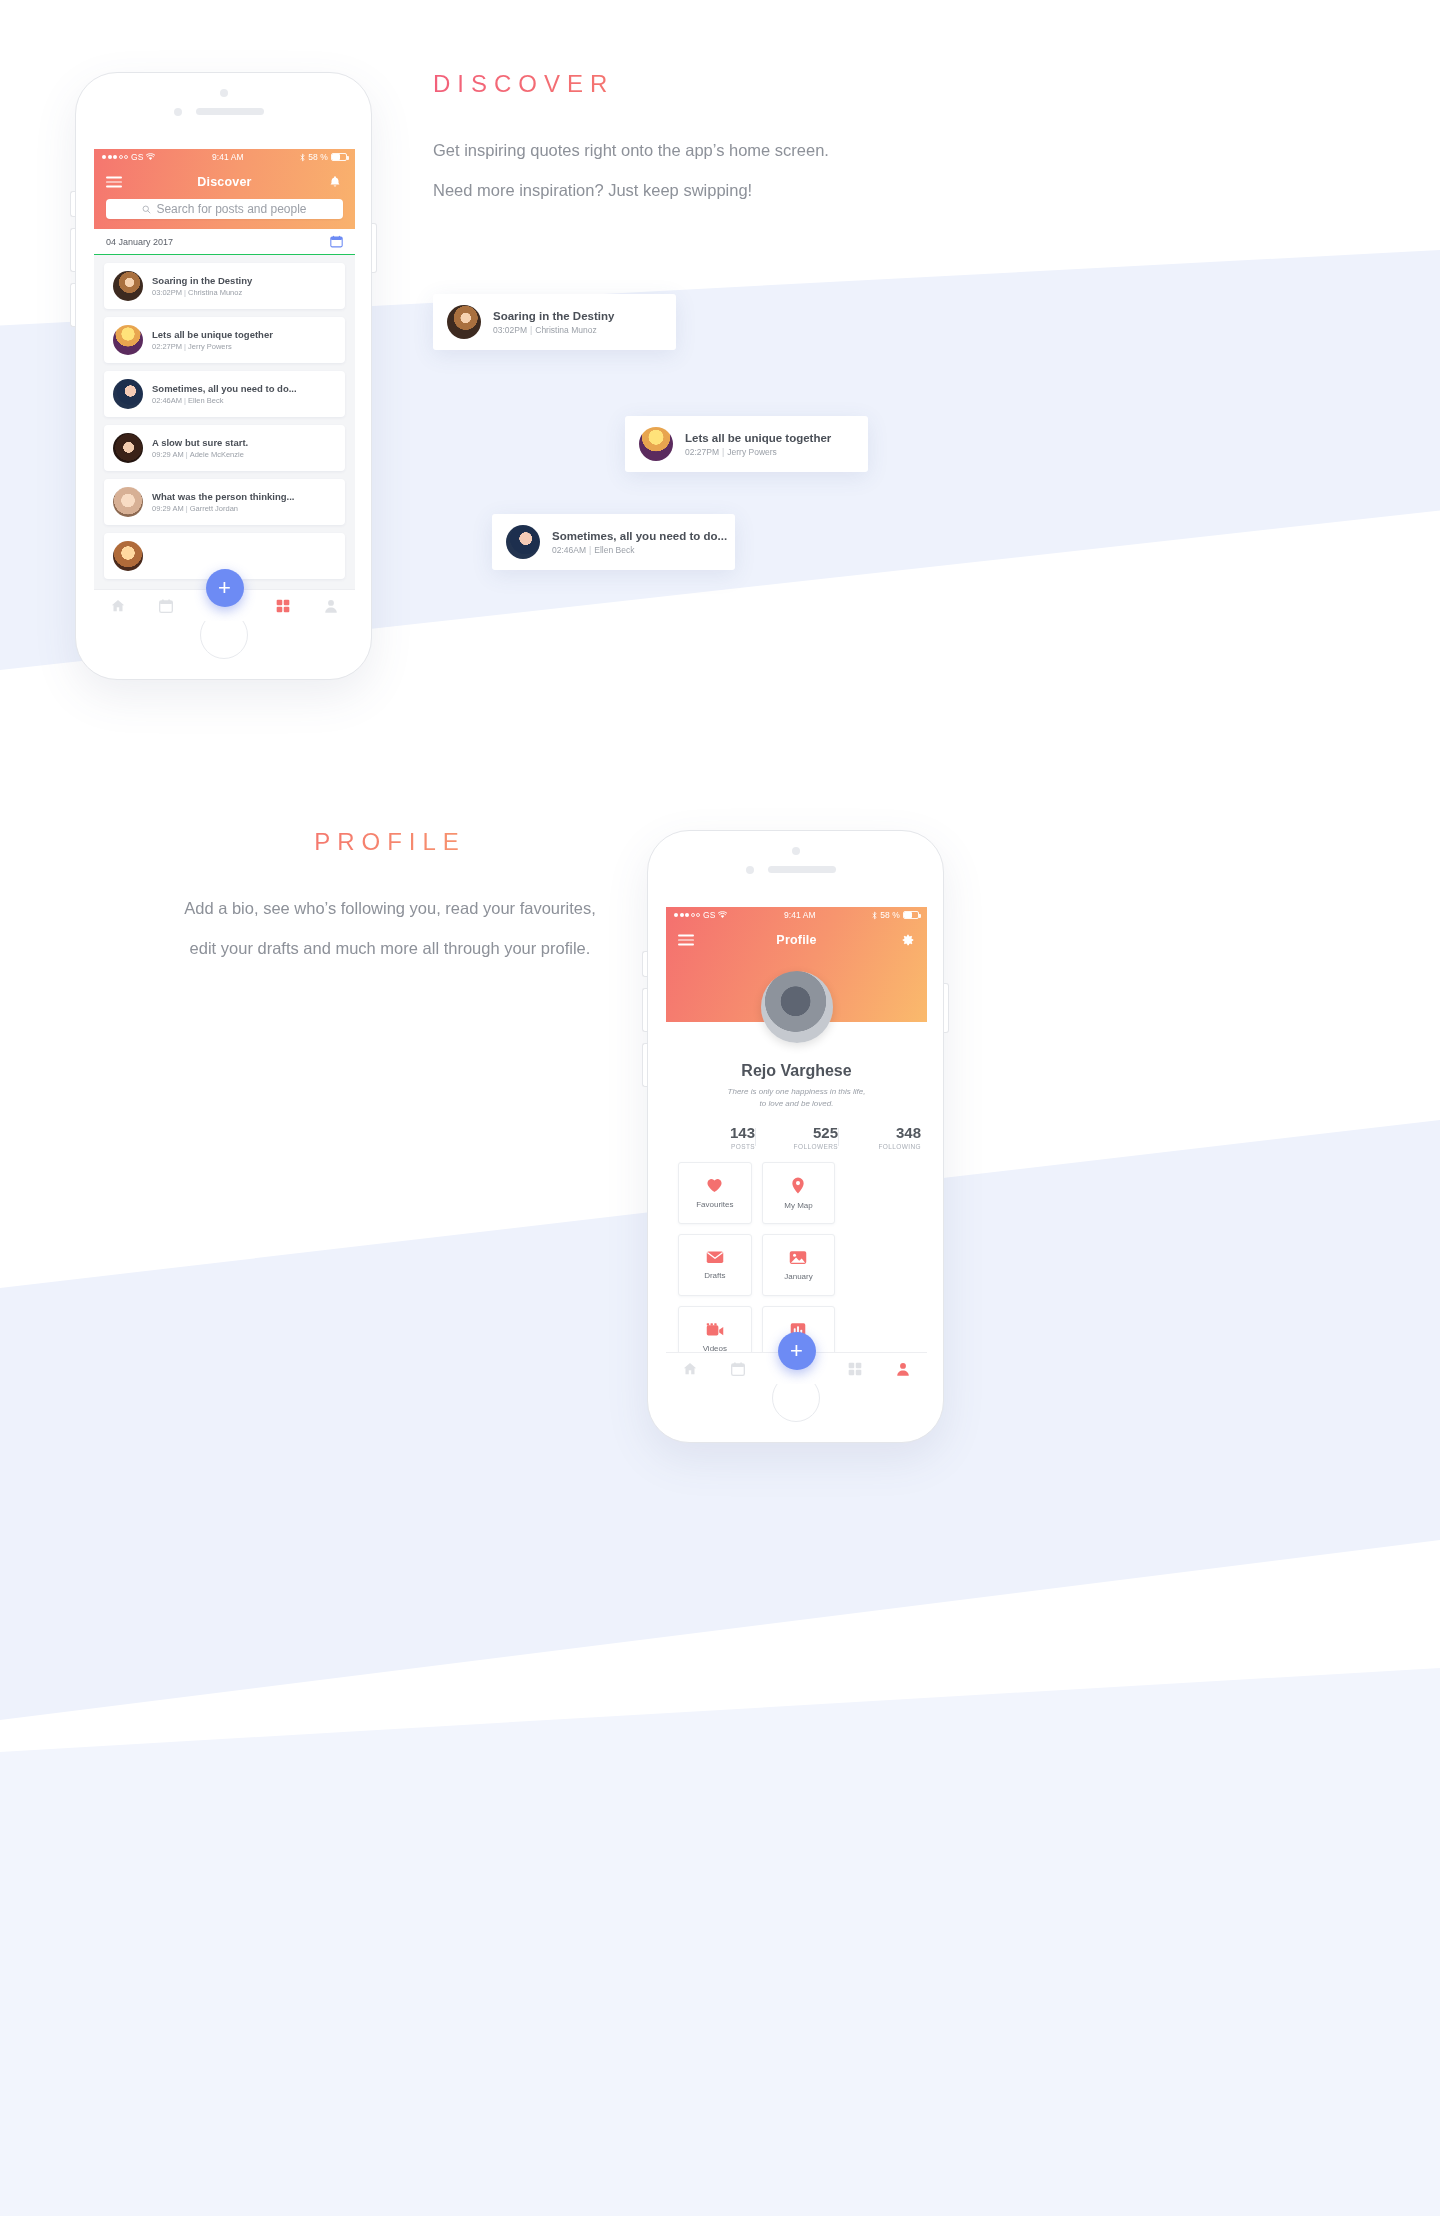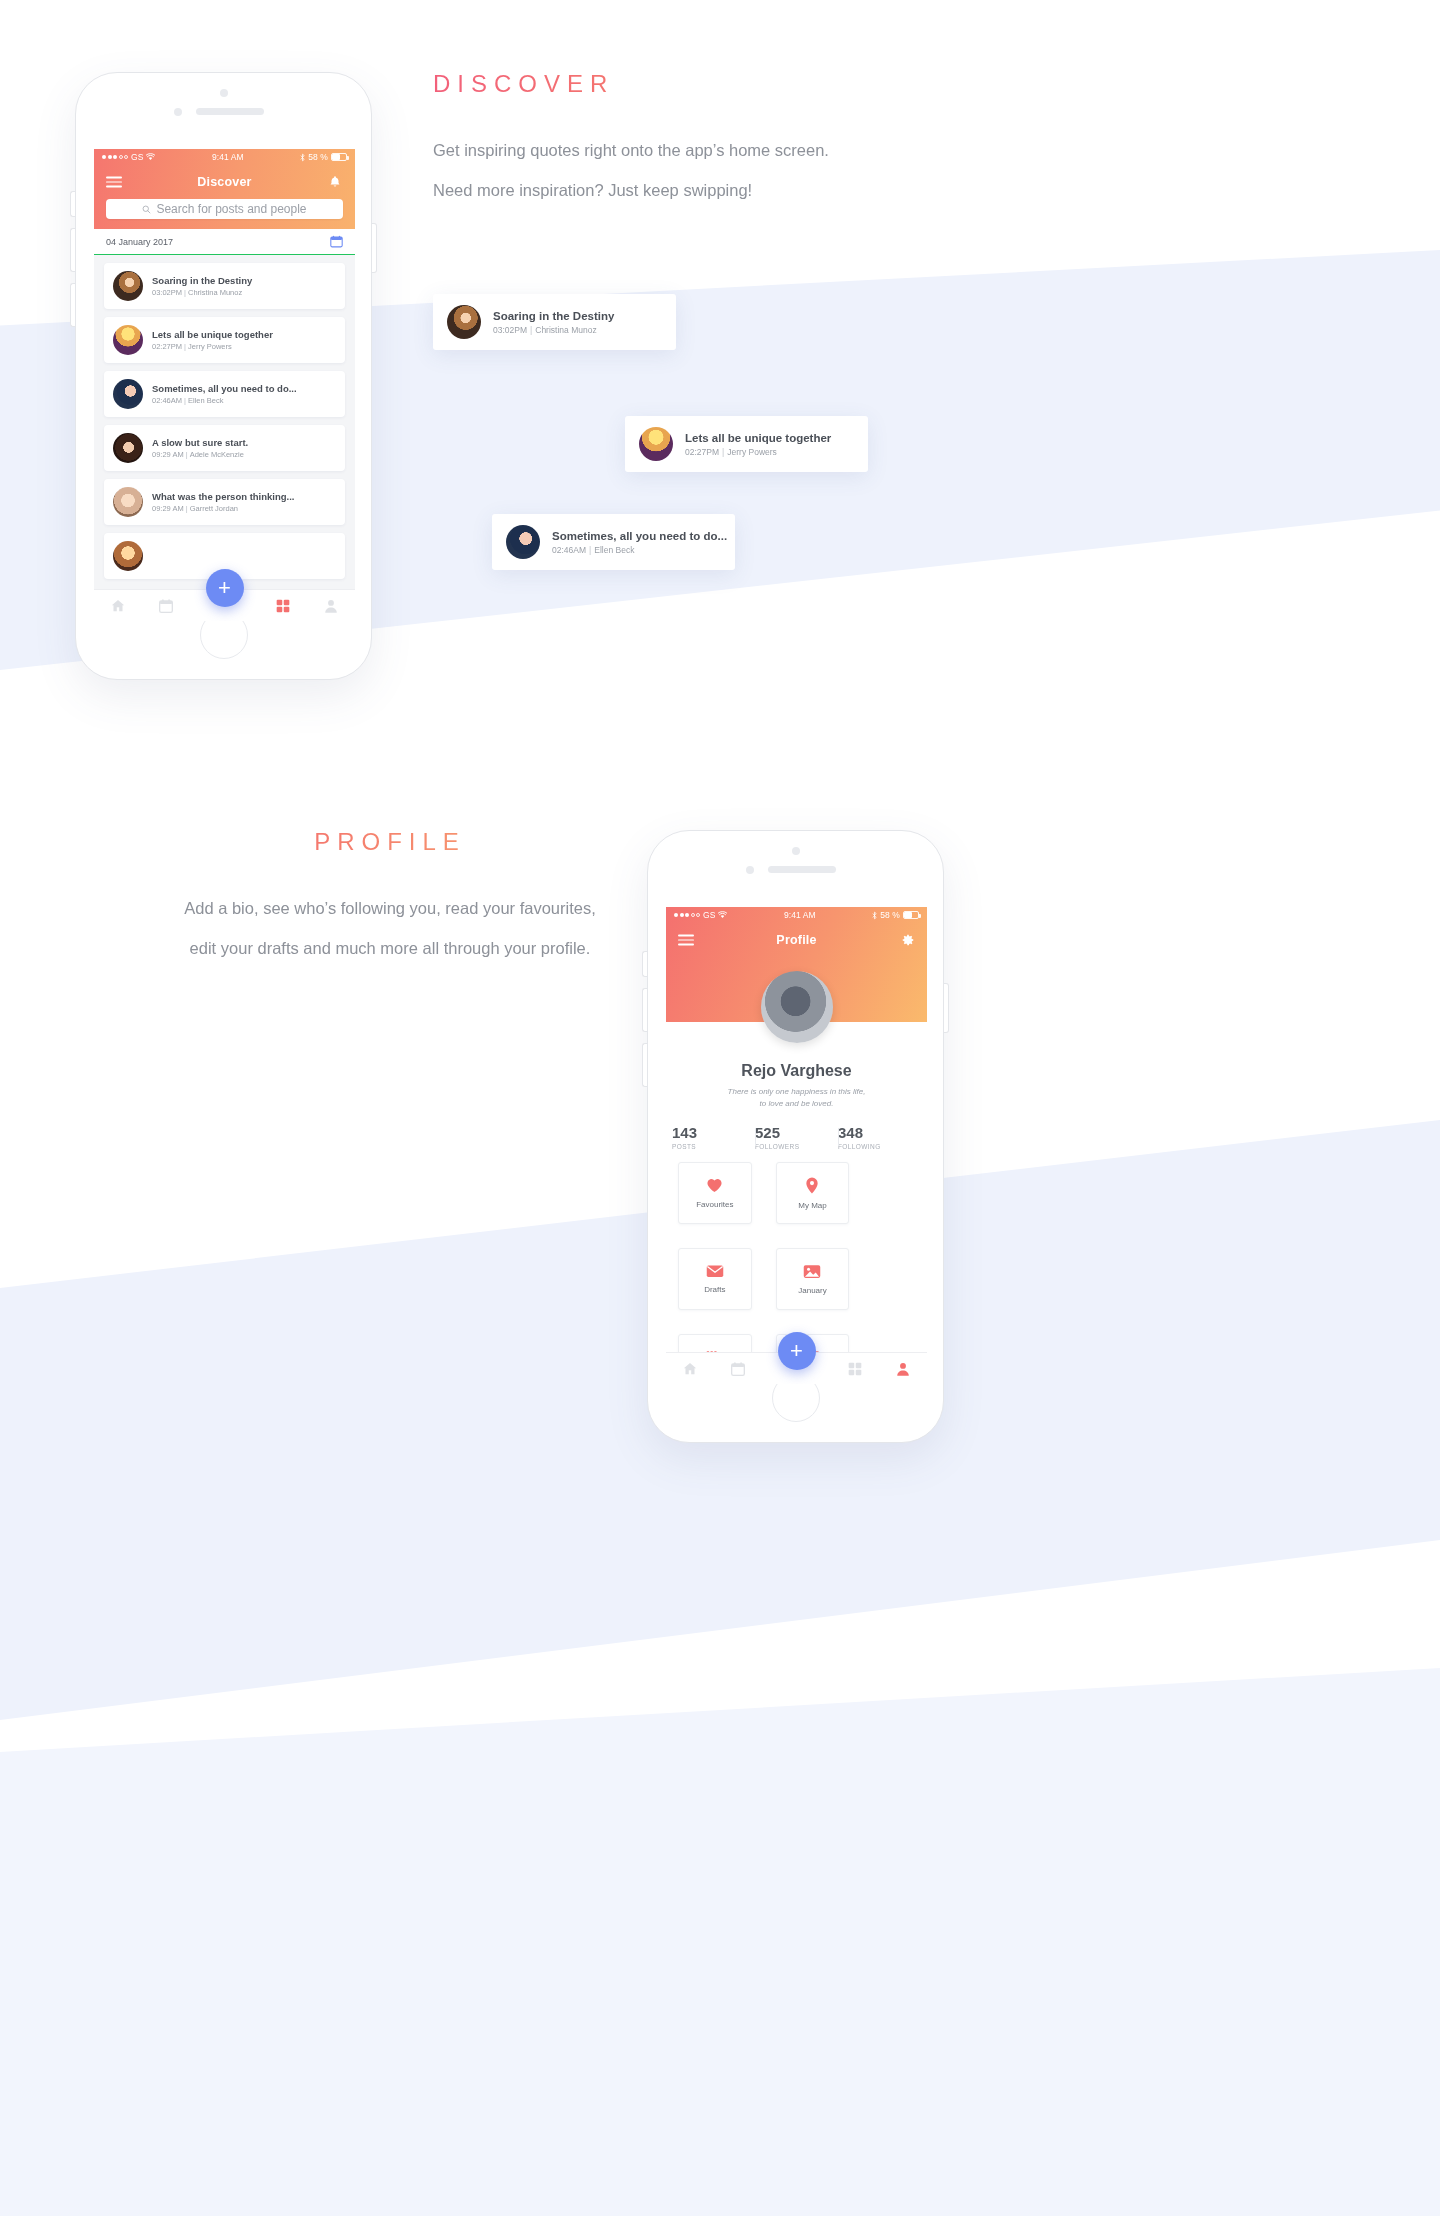--- a/index.html
+++ b/index.html
@@ -131,25 +131,25 @@
   
   .prof-hero{background:linear-gradient(115deg,#f4706f 0%,#f7956e 55%,#faba6c 100%);position:relative;}
   .prof-avatar{
     width:72px;height:72px;border-radius:50%;margin:14px auto 0;
     background-size:cover;background-position:center;
     box-shadow:0 3px 10px rgba(0,0,0,.12);
   }
   .prof-name{text-align:center;font-size:16px;font-weight:bold;color:#4f545c;margin-top:12px;}
   .prof-bio{text-align:center;font-size:8px;font-style:italic;color:#9ba0a8;line-height:1.5;margin-top:6px;}
   .stats{display:flex;margin-top:14px;padding:0 6px;}
-  .stat{flex:1;text-align:left;position:relative;}
+  .stat{flex:1;text-align:right;position:relative;}
   .stat + .stat::before{content:"";position:absolute;left:0;top:4px;bottom:4px;width:1px;background:#e8eaee;}
   .stat .v{font-size:15px;font-weight:bold;color:#53585f;}
   .stat .l{font-size:6.5px;color:#a9aeb6;letter-spacing:.4px;margin-top:2px;}
-  .tiles{display:flex;flex-wrap:wrap;gap:24px;padding:12px 12px 0;}
+  .tiles{display:flex;flex-wrap:wrap;gap:10px;padding:12px 12px 0;}
   .tile{
     width:calc((100% - 16px)/3);height:62px;background:#fff;border-radius:3px;
     border:1px solid #eceef1;display:flex;flex-direction:column;align-items:center;justify-content:center;gap:7px;
     box-shadow:0 1px 3px rgba(60,70,110,.05);cursor:pointer;
   }
   .tile .lbl{font-size:8px;color:#6b7078;}
   .tile svg{display:block;}
   .gear{position:absolute;right:12px;top:50%;transform:translateY(-50%);width:14px;height:14px;cursor:pointer;}
 </style>
 </head>

